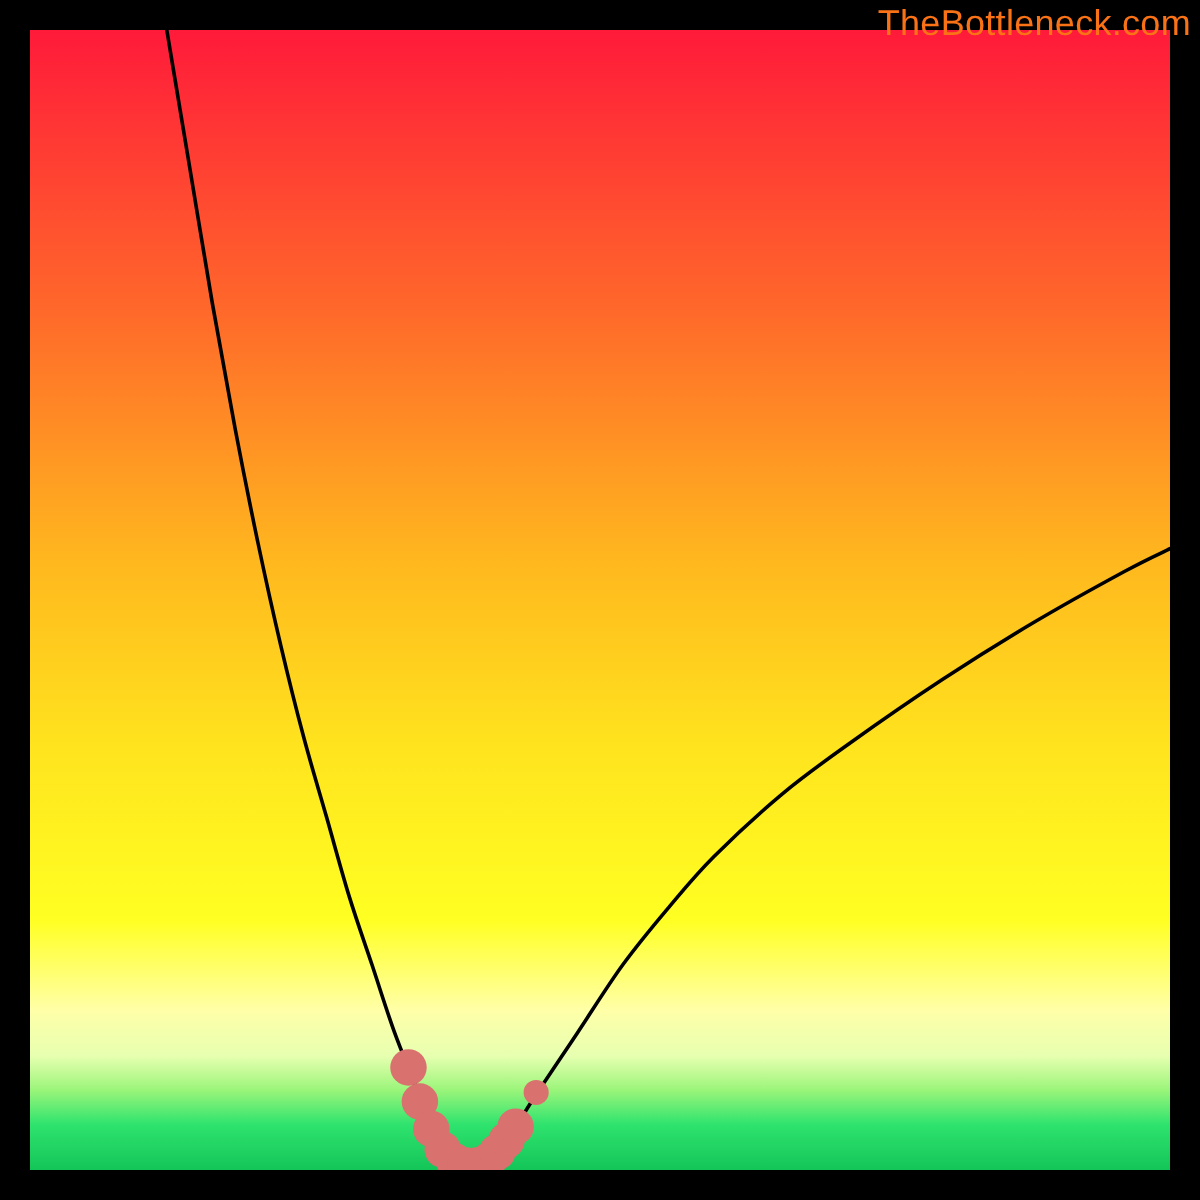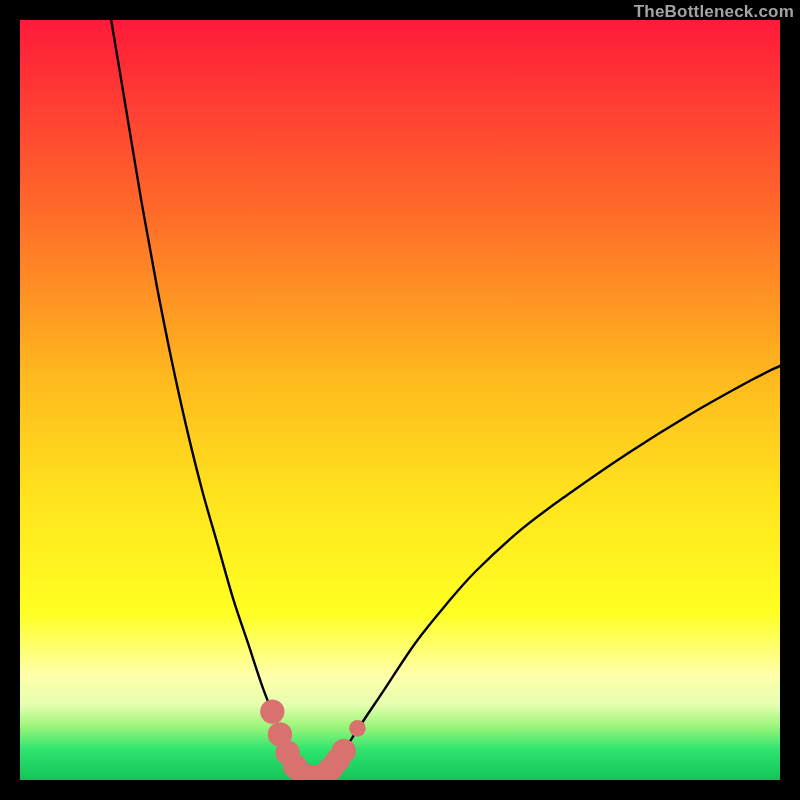--- a/index.html
+++ b/index.html
@@ -23,23 +23,23 @@
     position: absolute;
     left: 0;
     top: 0;
     width: 760px;
     height: 760px;
   }
   .watermark {
     position: absolute;
     top: 2px;
     right: 6px;
-    font-size: 17px;
-    font-weight: 700;
-    color: #a3a3a3;
+    font-size: 24px;
+    font-weight: 400;
+    color: #f97316;
     letter-spacing: 0.2px;
     user-select: none;
   }
   svg {
     display: block;
   }
 </style>
 </head>
 <body>
 

